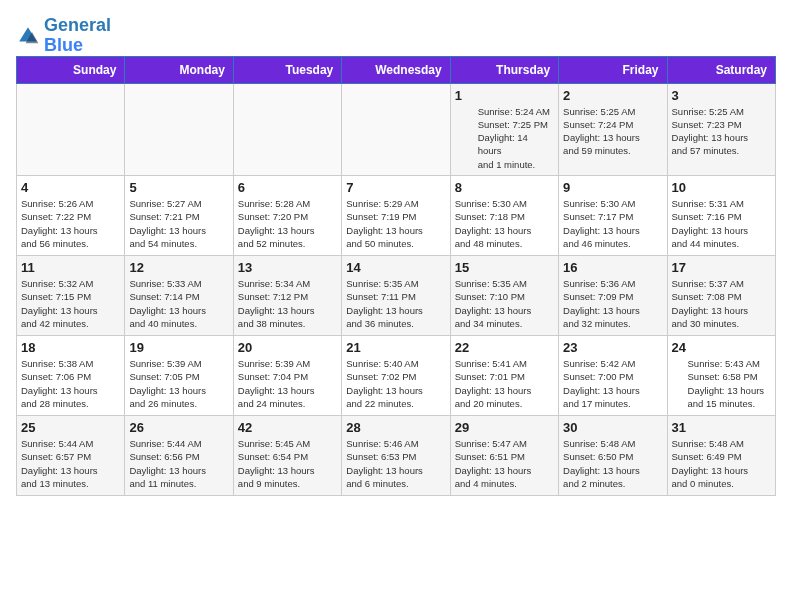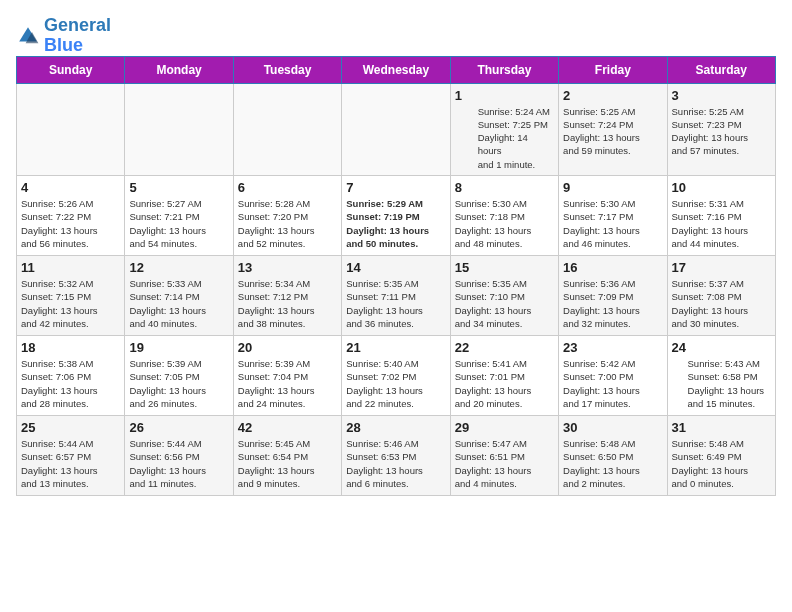--- a/index.html
+++ b/index.html
@@ -45,26 +45,26 @@
     .subtitle {
       font-size: 15px;
       color: #333;
     }
     table {
       width: 100%;
       border-collapse: collapse;
       table-layout: fixed;
     }
     thead th {
-      background-color: #a21caf;
+      background-color: #6d28d9;
       color: #fff;
       font-size: 12px;
       font-weight: bold;
       padding: 6px 8px;
-      text-align: center;
+      text-align: right;
       border: 1px solid #2e7ab8;
     }
     tbody td {
       border: 1px solid #ccc;
       vertical-align: top;
       padding: 4px;
       height: 80px;
       background: #fff;
     }
     tbody tr:nth-child(odd) td {
@@ -163,21 +163,21 @@
         </td>
         <td>
           <div class="day-number">6</div>
           <div class="day-info" style="white-space: pre-line;">Sunrise: 5:28 AM
 Sunset: 7:20 PM
 Daylight: 13 hours
 and 52 minutes.</div>
         </td>
         <td>
           <div class="day-number">7</div>
-          <div class="day-info" style="white-space: pre-line; font-weight: bold;">Sunrise: 5:29 AM
+          <div class="day-info" style="white-space: pre-line;">Sunrise: 5:29 AM
 Sunset: 7:19 PM
 Daylight: 13 hours
 and 50 minutes.</div>
         </td>
         <td>
           <div class="day-number">8</div>
           <div class="day-info" style="white-space: pre-line;">Sunrise: 5:30 AM
 Sunset: 7:18 PM
 Daylight: 13 hours
 and 48 minutes.</div>

